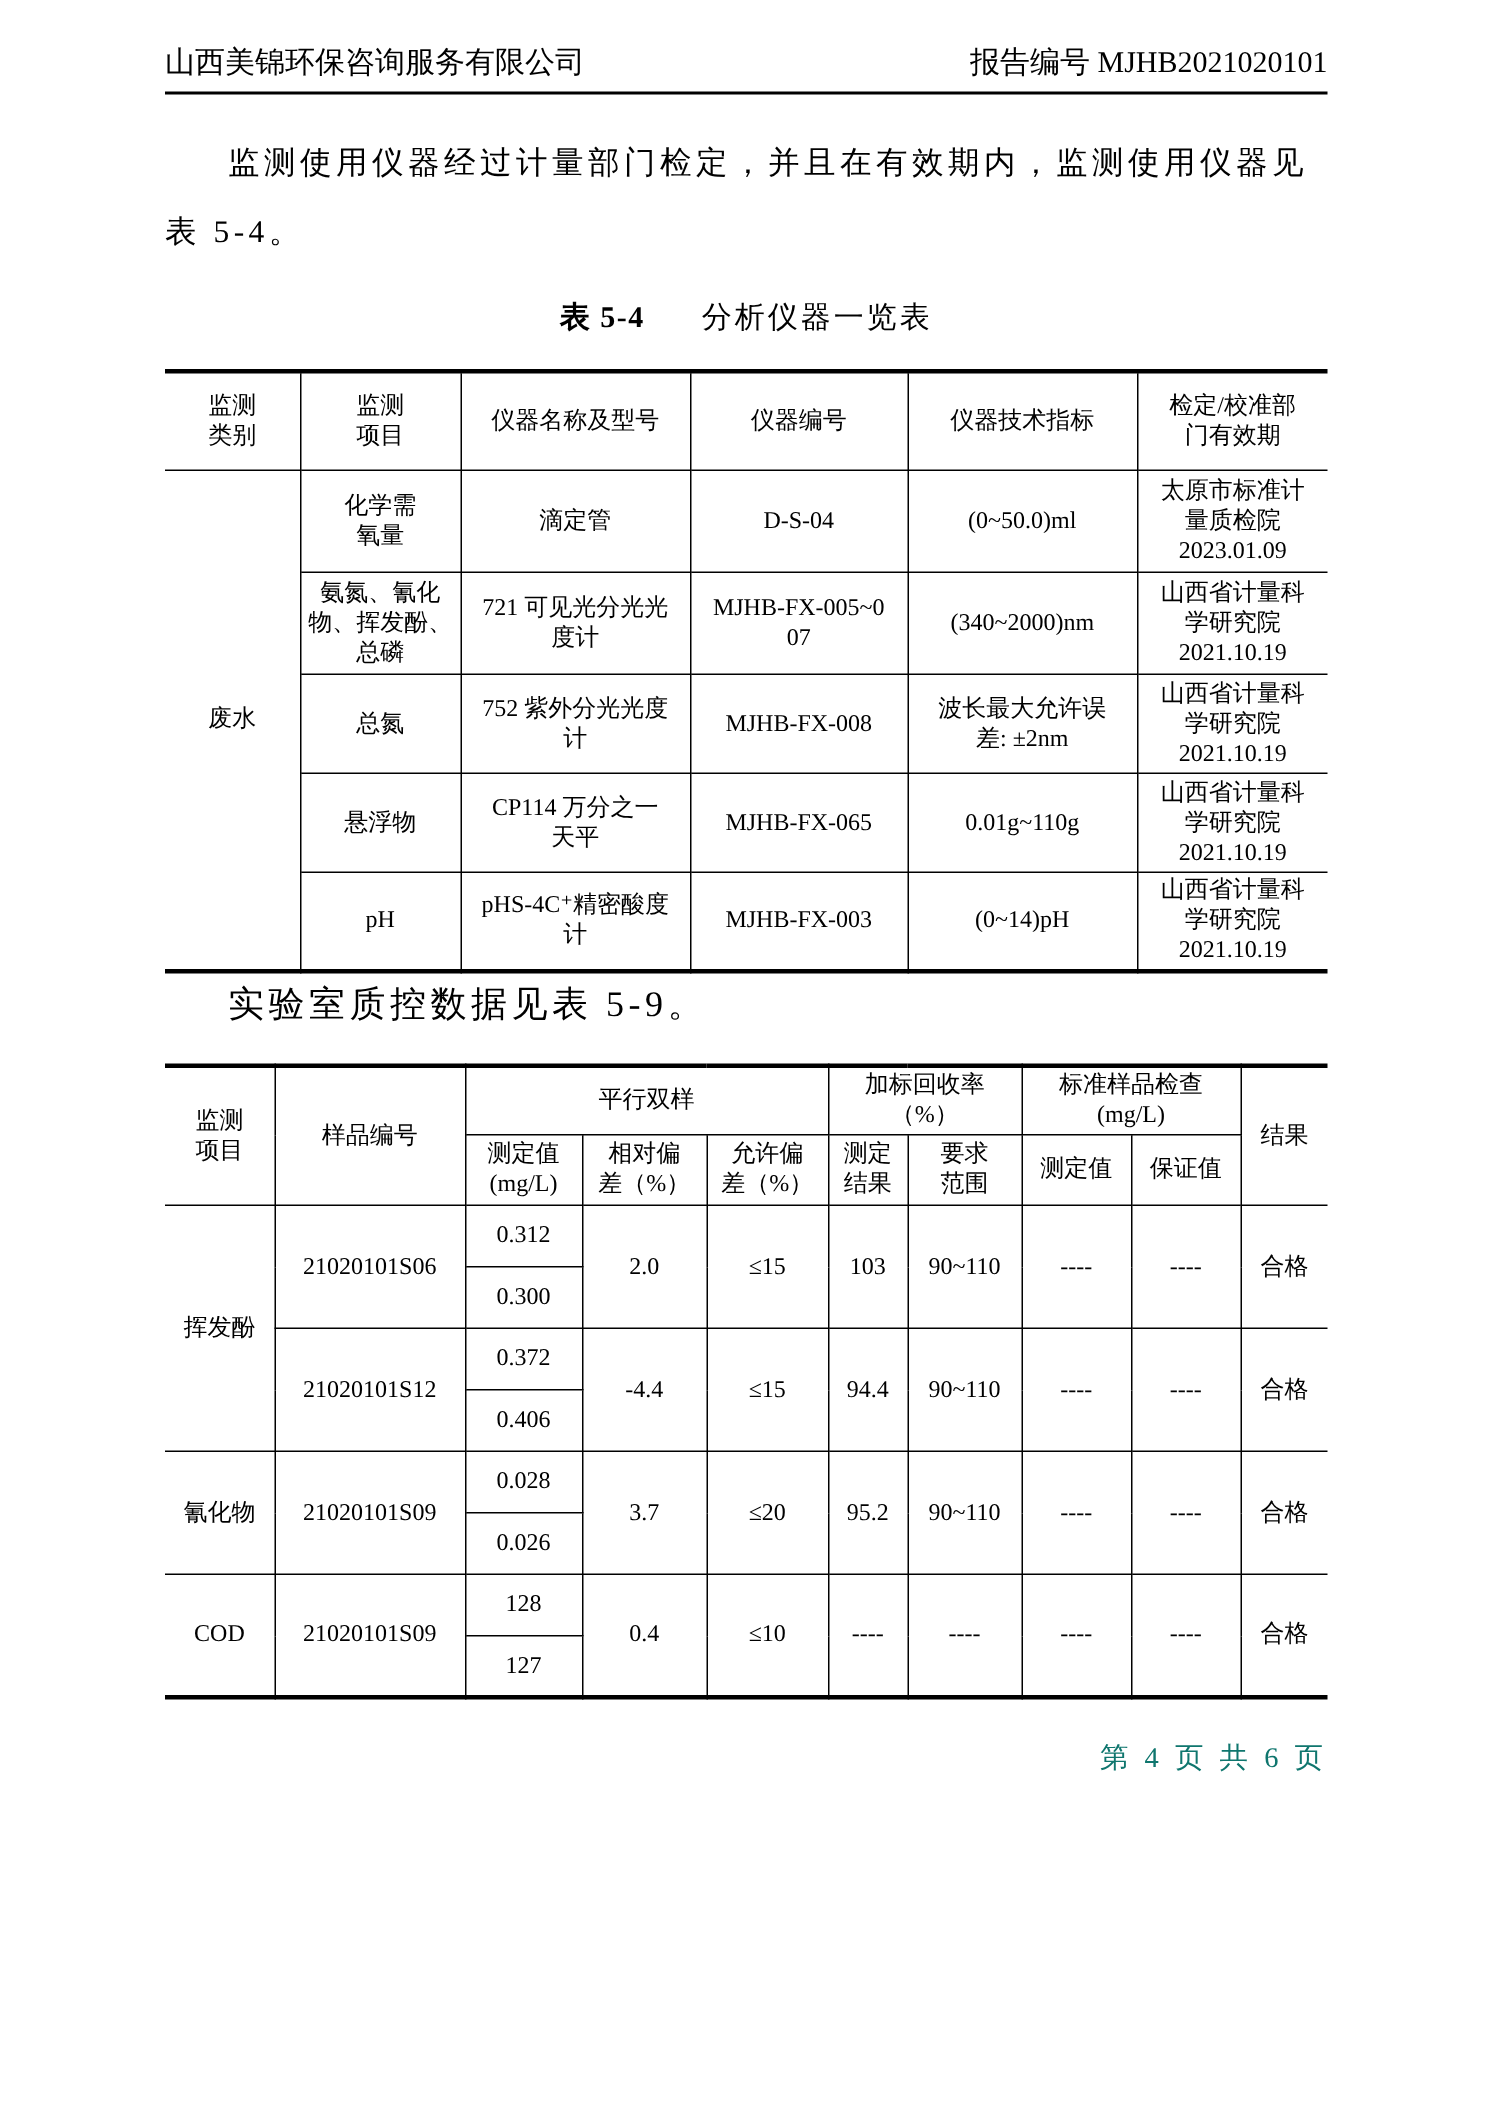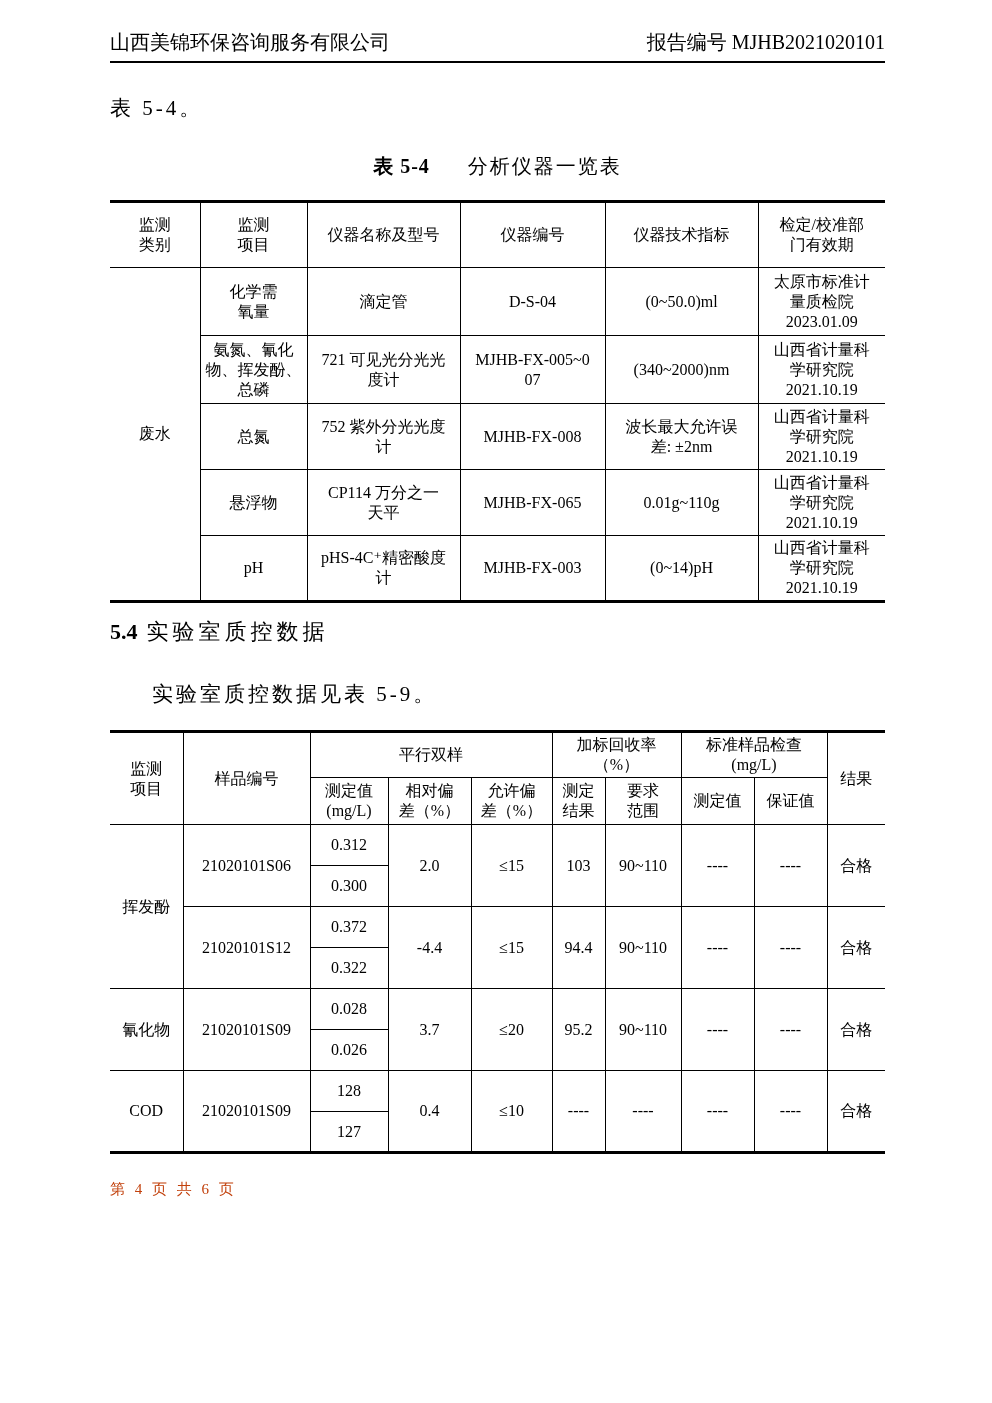--- a/index.html
+++ b/index.html
@@ -23,21 +23,21 @@
 
   
   .sec-heading { margin:26px 0 0 0; font-size:22px; line-height:30px; font-weight:normal; }
   .sec-num { font-weight:bold; margin-right:9px; }
   .sec-title { letter-spacing:4px; }
 
   
   .para { margin-top:22px; font-size:21px; line-height:46px; letter-spacing:3px; }
   .para .line { display:block; white-space:nowrap; }
   .indent { text-indent:42px; }
-  .para-single { margin-top:32px; font-size:21px; line-height:30px; letter-spacing:3px; text-indent:42px; }
+  .para-single { margin-top:6px; font-size:24px; line-height:30px; letter-spacing:3px; text-indent:42px; }
 
   
   .caption { text-align:center; font-size:20px; line-height:28px; margin-top:0; }
   .caption.c59 { margin-top:14px; line-height:26px; }
   .cap-num { font-weight:bold; letter-spacing:1px; }
   .cap-title { margin-left:38px; letter-spacing:2px; }
 
   
   table {
     border-collapse:collapse; table-layout:fixed; width:775px;
@@ -54,34 +54,35 @@
     overflow:hidden;
   }
   .no-l { border-left:none; }
   .no-r { border-right:none; }
   .t54 { margin-top:2px; }
   .t59 { margin-top:11px; }
   tr.h66 { height:66px; } tr.h68 { height:68px; } tr.h64 { height:64px; }
   tr.h45 { height:45px; } tr.h47 { height:47px; } tr.h41 { height:41px; }
 
   
-  .page-footer { margin-top:26px; text-align:left; font-size:15px; letter-spacing:3px; color:#c2410c; }
+  .page-footer { margin-top:26px; text-align:right; font-size:19px; letter-spacing:3px; color:#0f766e; }
 </style>
 </head>
 <body>
 
 <div class="page">
 
   <div class="doc-header">
     <span>山西美锦环保咨询服务有限公司</span>
     <span>报告编号 MJHB2021020101</span>
   </div>
 
 
   <p class="para">
+    <span class="line indent">监测使用仪器经过计量部门检定，并且在有效期内，监测使用仪器见</span>
     <span class="line">表 5-4。</span>
   </p>
 
   <p class="caption">
     <span class="cap-num">表 5-4</span><span class="cap-title">分析仪器一览表</span>
   </p>
 
   <table class="t54">
     <colgroup>
       <col style="width:90px">
@@ -154,23 +155,20 @@
 计</td>
       <td>MJHB-FX-003</td>
       <td>(0~14)pH</td>
       <td class="no-r">山西省计量科
 学研究院
 2021.10.19</td>
     </tr>
   </tbody>
     </table>
 
-  <h2 class="sec-heading" style="margin-top:14px">
-    <span class="sec-num">5.4</span><span class="sec-title">实验室质控数据</span>
-  </h2>
 
   <p class="para-single">实验室质控数据见表 5-9。</p>
 
 
   <table class="t59">
     <colgroup>
       <col style="width:73px">
         <col style="width:127px">
         <col style="width:78px">
         <col style="width:83px">
@@ -228,21 +226,21 @@
       <td>0.372</td>
       <td rowspan="2">-4.4</td>
       <td rowspan="2">≤15</td>
       <td rowspan="2">94.4</td>
       <td rowspan="2">90~110</td>
       <td rowspan="2">----</td>
       <td rowspan="2">----</td>
       <td class="no-r" rowspan="2">合格</td>
     </tr>
     <tr class="h41">
-      <td>0.322</td>
+      <td>0.406</td>
     </tr>
 
     <tr class="h41">
       <td class="no-l" rowspan="2">氰化物</td>
       <td rowspan="2">21020101S09</td>
       <td>0.028</td>
       <td rowspan="2">3.7</td>
       <td rowspan="2">≤20</td>
       <td rowspan="2">95.2</td>
       <td rowspan="2">90~110</td>

